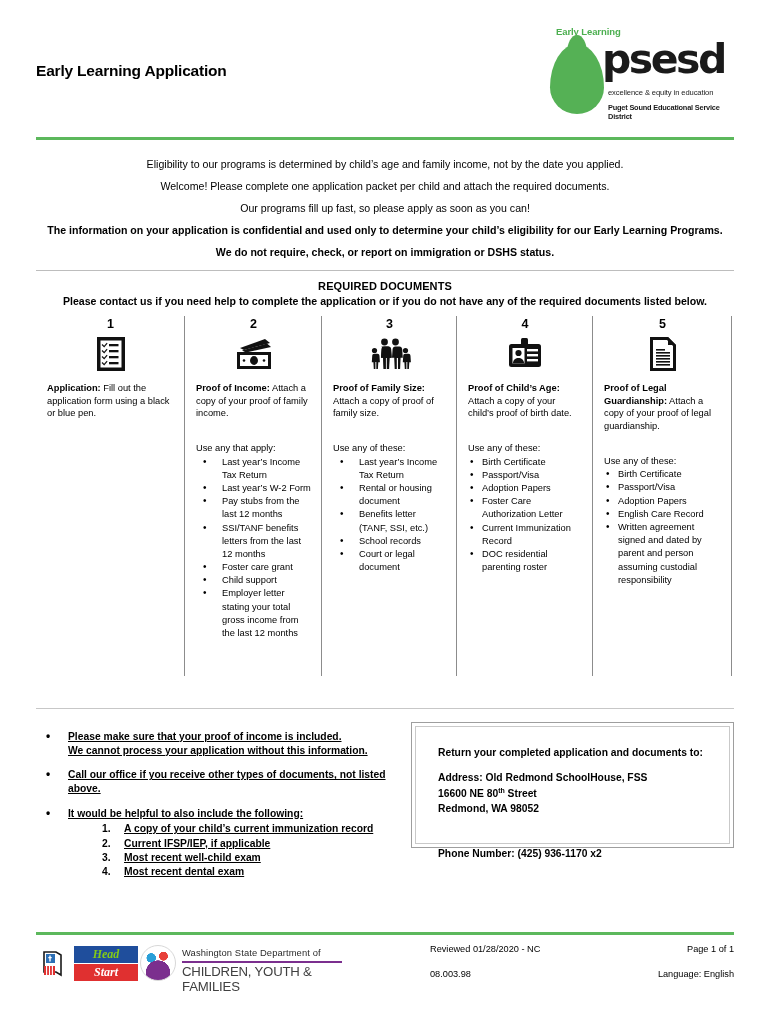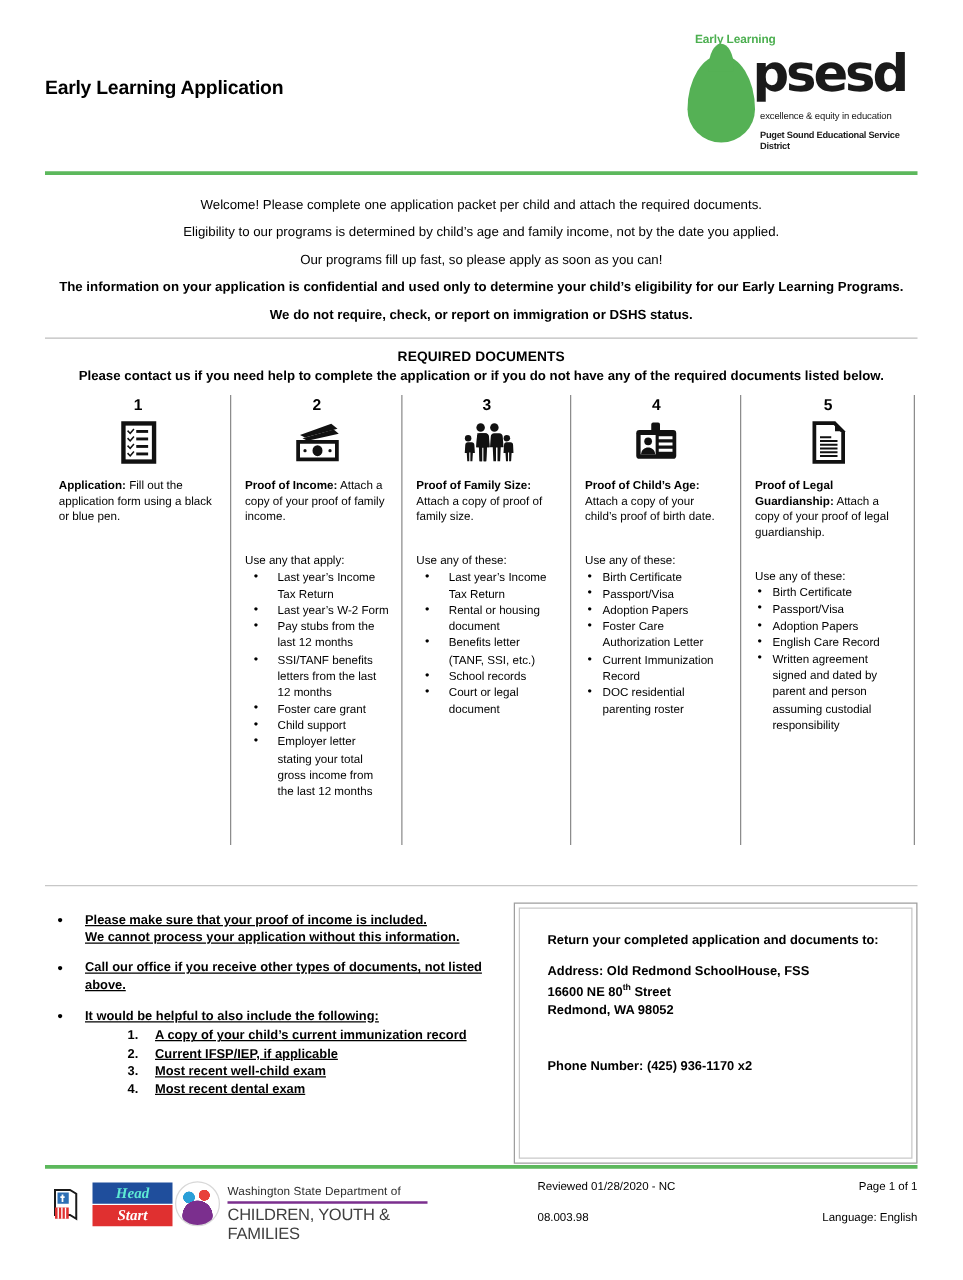--- a/index.html
+++ b/index.html
@@ -131,21 +131,21 @@
   ol.sub-list { margin: 2px 0 0 0; padding: 0 0 0 34px; list-style: none; counter-reset: s; }
   ol.sub-list li {
     position: relative; font-size: 10.3px; font-weight: bold;
     line-height: 1.38; counter-increment: s; padding-left: 22px;
   }
   ol.sub-list li::before {
     content: counter(s) "."; position: absolute; left: 0; top: 0;
   }
 
   .return-box {
-    position: absolute; left: 411px; top: 722px; width: 323px; height: 209px;
+    position: absolute; left: 411px; top: 722px; width: 323px; height: 126px;
     border: 1px solid #9e9e9e; padding: 3px; background: #fff;
   }
   .return-box-inner {
     width: 100%; height: 100%; border: 1px solid #c9c9c9; padding: 20px 0 0 22px;
   }
   .return-box-inner .rb-head {
     font-size: 10.3px; font-weight: bold; margin-bottom: 13px;
   }
   .return-box-inner .rb-line { font-size: 10.3px; font-weight: bold; line-height: 1.42; }
   .return-box-inner .rb-phone { font-size: 10.3px; font-weight: bold; margin-top: 32px; }
@@ -155,21 +155,21 @@
   .rule-green-bot {
     position: absolute; left: 36px; top: 932px; width: 698px; height: 2.5px;
     background: #5cb85c;
   }
   .footer { position: absolute; left: 0; top: 938px; width: 770px; height: 80px; }
 
   .hs-logo { position: absolute; left: 40px; top: 6px; width: 98px; height: 40px; }
   .hs-book { position:absolute; left:0; top:3px; width:34px; height:34px; }
   .hs-head {
     position:absolute; left:34px; top:2px; width:64px; height:17px;
-    background:#1f4e9c; color:#5eead4; font-style:italic; font-weight:bold;
+    background:#1f4e9c; color:#84cc16; font-style:italic; font-weight:bold;
     font-size:12px; text-align:center; line-height:17px;
     font-family:"Liberation Serif", serif;
   }
   .hs-start {
     position:absolute; left:34px; top:20px; width:64px; height:17px;
     background:#e03030; color:#fff; font-style:italic; font-weight:bold;
     font-size:12px; text-align:center; line-height:17px;
     font-family:"Liberation Serif", serif;
   }
   .dcyf-logo { position: absolute; left: 140px; top: 4px; width: 210px; height: 42px; }
@@ -207,22 +207,22 @@
       <div class="logo-earlylearning">Early Learning</div>
       <div class="logo-drop"></div>
       <div class="logo-word">psesd</div>
       <div class="logo-tag1">excellence &amp; equity in education</div>
       <div class="logo-tag2">Puget Sound Educational Service District</div>
     </div>
   </div>
   <div class="rule-green-top"></div>
 
   <div class="intro">
+    <p>Eligibility to our programs is determined by child’s age and family income, not by the date you applied.</p>
     <p>Welcome! Please complete one application packet per child and attach the required documents.</p>
-    <p>Eligibility to our programs is determined by child’s age and family income, not by the date you applied.</p>
     <p>Our programs fill up fast, so please apply as soon as you can!</p>
     <p class="b">The information on your application is confidential and used only to determine your child’s eligibility for our Early Learning Programs.</p>
     <p class="b">We do not require, check, or report on immigration or DSHS status.</p>
   </div>
 
   <div class="rule-gray-1"></div>
 
   <div class="req-title">REQUIRED DOCUMENTS</div>
   <div class="req-sub">Please contact us if you need help to complete the application or if you do not have any of the required documents listed below.</div>
 

